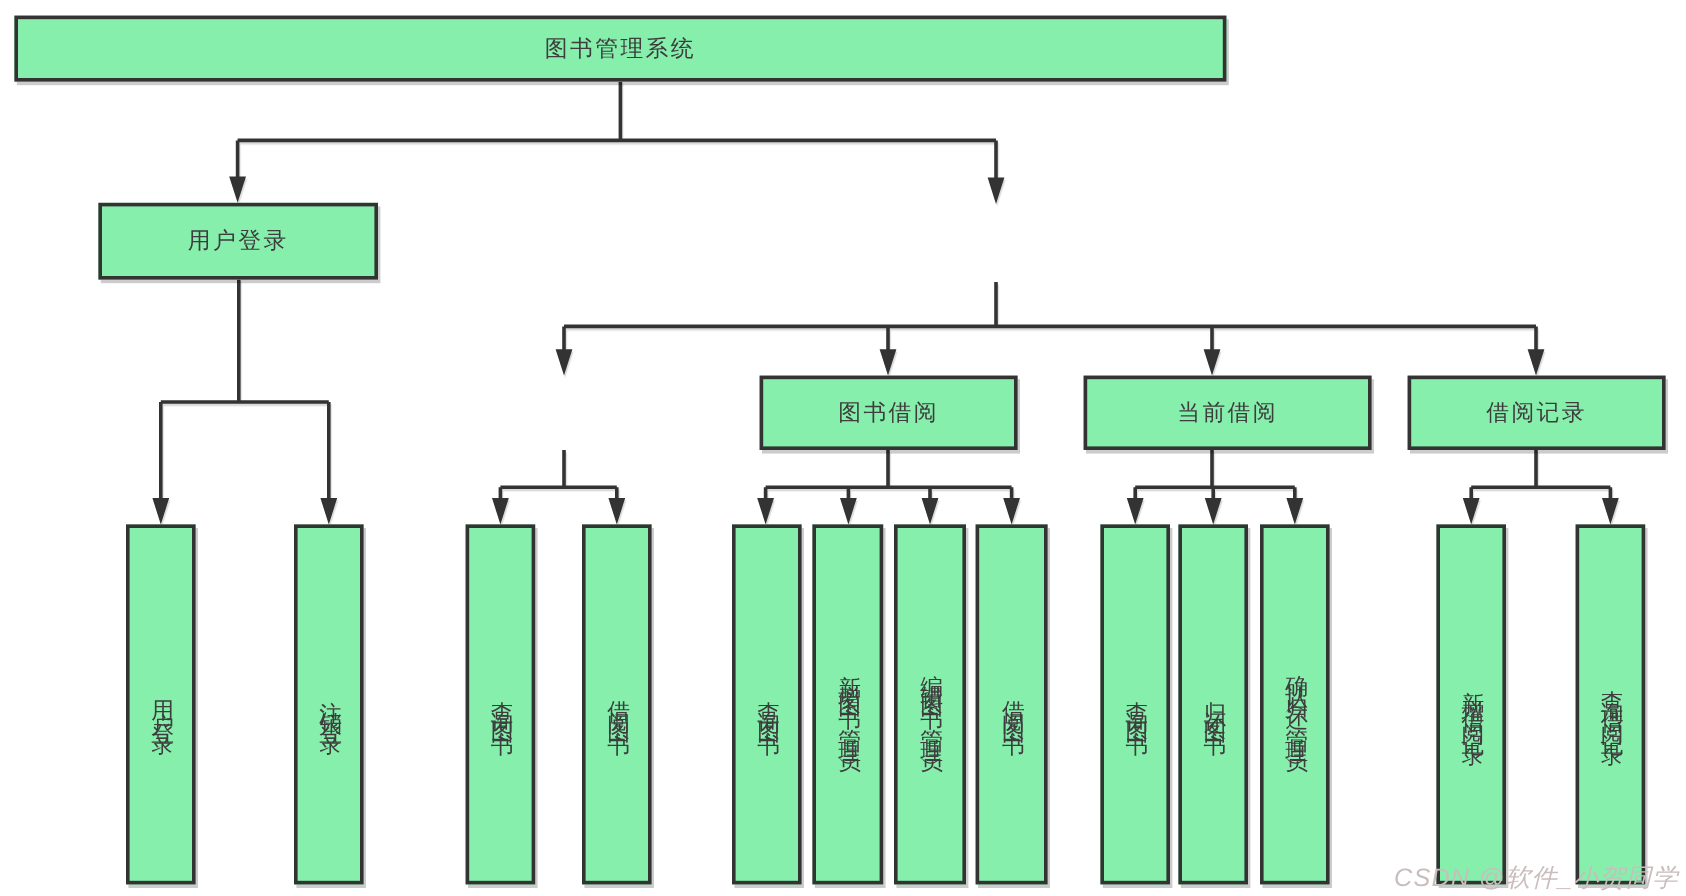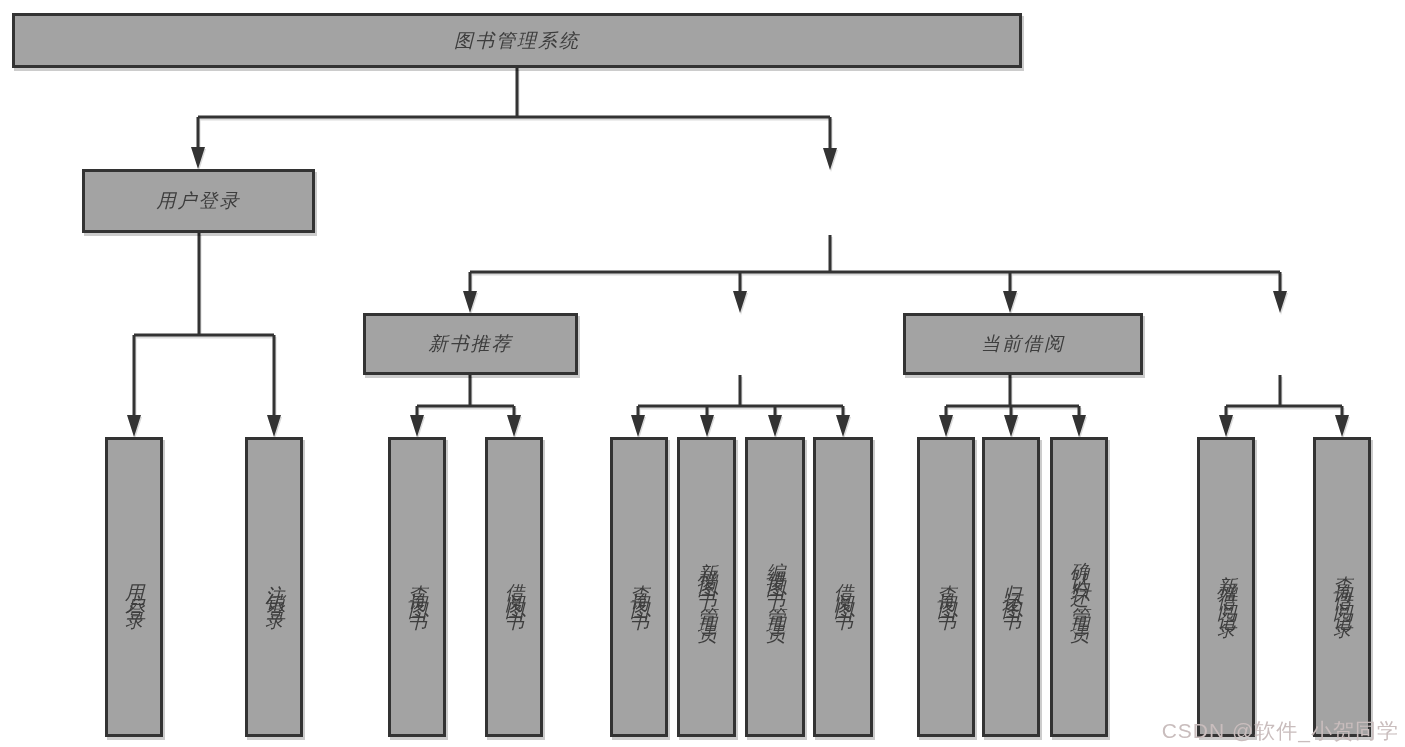--- a/index.html
+++ b/index.html
@@ -13,35 +13,34 @@
     background:var(--bg,#ffffff);overflow:hidden;
   }
   svg.connectors{
     position:absolute;left:0;top:0;width:1405px;height:747px;
     filter:drop-shadow(1px 2px 0 rgba(0,0,0,0.14));
   }
   .cline{fill:none;stroke:var(--line,#333333);stroke-width:3;}
   .carrow{fill:var(--line,#333333);stroke:none;}
   .box{
     position:absolute;box-sizing:border-box;
-    background:#a3a3a3;border:3px solid var(--line,#333333);
+    background:#86efac;border:3px solid var(--line,#333333);
     box-shadow:2px 3px 0 rgba(0,0,0,0.20);
     display:flex;align-items:center;justify-content:center;
     color:var(--text,#3d3d3d);
-    font-style:italic;
   }
   .h-label{font-size:19px;letter-spacing:2px;white-space:nowrap;}
   .leaf .v-label{
     writing-mode:vertical-rl;text-orientation:mixed;
     font-size:19px;letter-spacing:9px;line-height:1.1;white-space:nowrap;
   }
   .watermark{
     position:absolute;right:6px;bottom:2px;
     font-size:21px;letter-spacing:1px;
-    color:var(--wm,#c9bdbd);white-space:nowrap;
+    color:var(--wm,#c9bdbd);white-space:nowrap;font-style:italic;
   }
 </style>
 </head>
 <body>
 
 <div class="canvas">
 
   <svg class="connectors" viewBox="0 0 1405 747" aria-hidden="true">
     <path class="cline" d="M517 68 V117 M198 117 H830 M198 117 V150 M830 117 V151"></path>
     <path class="cline" d="M199 233 V335 M134 335 H274 M134 335 V418 M274 335 V418"></path>
@@ -62,25 +61,28 @@
   </svg>
 
   <div class="box" style="left:12px;top:13px;width:1010px;height:55px;">
     <span class="h-label">图书管理系统</span>
   </div>
 
   <div class="box" style="left:82px;top:169px;width:233px;height:64px;">
     <span class="h-label">用户登录</span>
   </div>
 
-  <div class="box" style="left:363px;top:313px;width:215px;height:62px;">
-    <span class="h-label">新书推荐</span>
+  <div class="box" style="left:633px;top:313px;width:215px;height:62px;">
+    <span class="h-label">图书借阅</span>
   </div>
   <div class="box" style="left:903px;top:313px;width:240px;height:62px;">
     <span class="h-label">当前借阅</span>
+  </div>
+  <div class="box" style="left:1173px;top:313px;width:215px;height:62px;">
+    <span class="h-label">借阅记录</span>
   </div>
 
   <div class="box leaf" style="left:105px;top:437px;width:58px;height:300px;">
     <span class="v-label">用户登录</span>
   </div>
   <div class="box leaf" style="left:245px;top:437px;width:58px;height:300px;">
     <span class="v-label">注销登录</span>
   </div>
 
   <div class="box leaf" style="left:388px;top:437px;width:58px;height:300px;">

